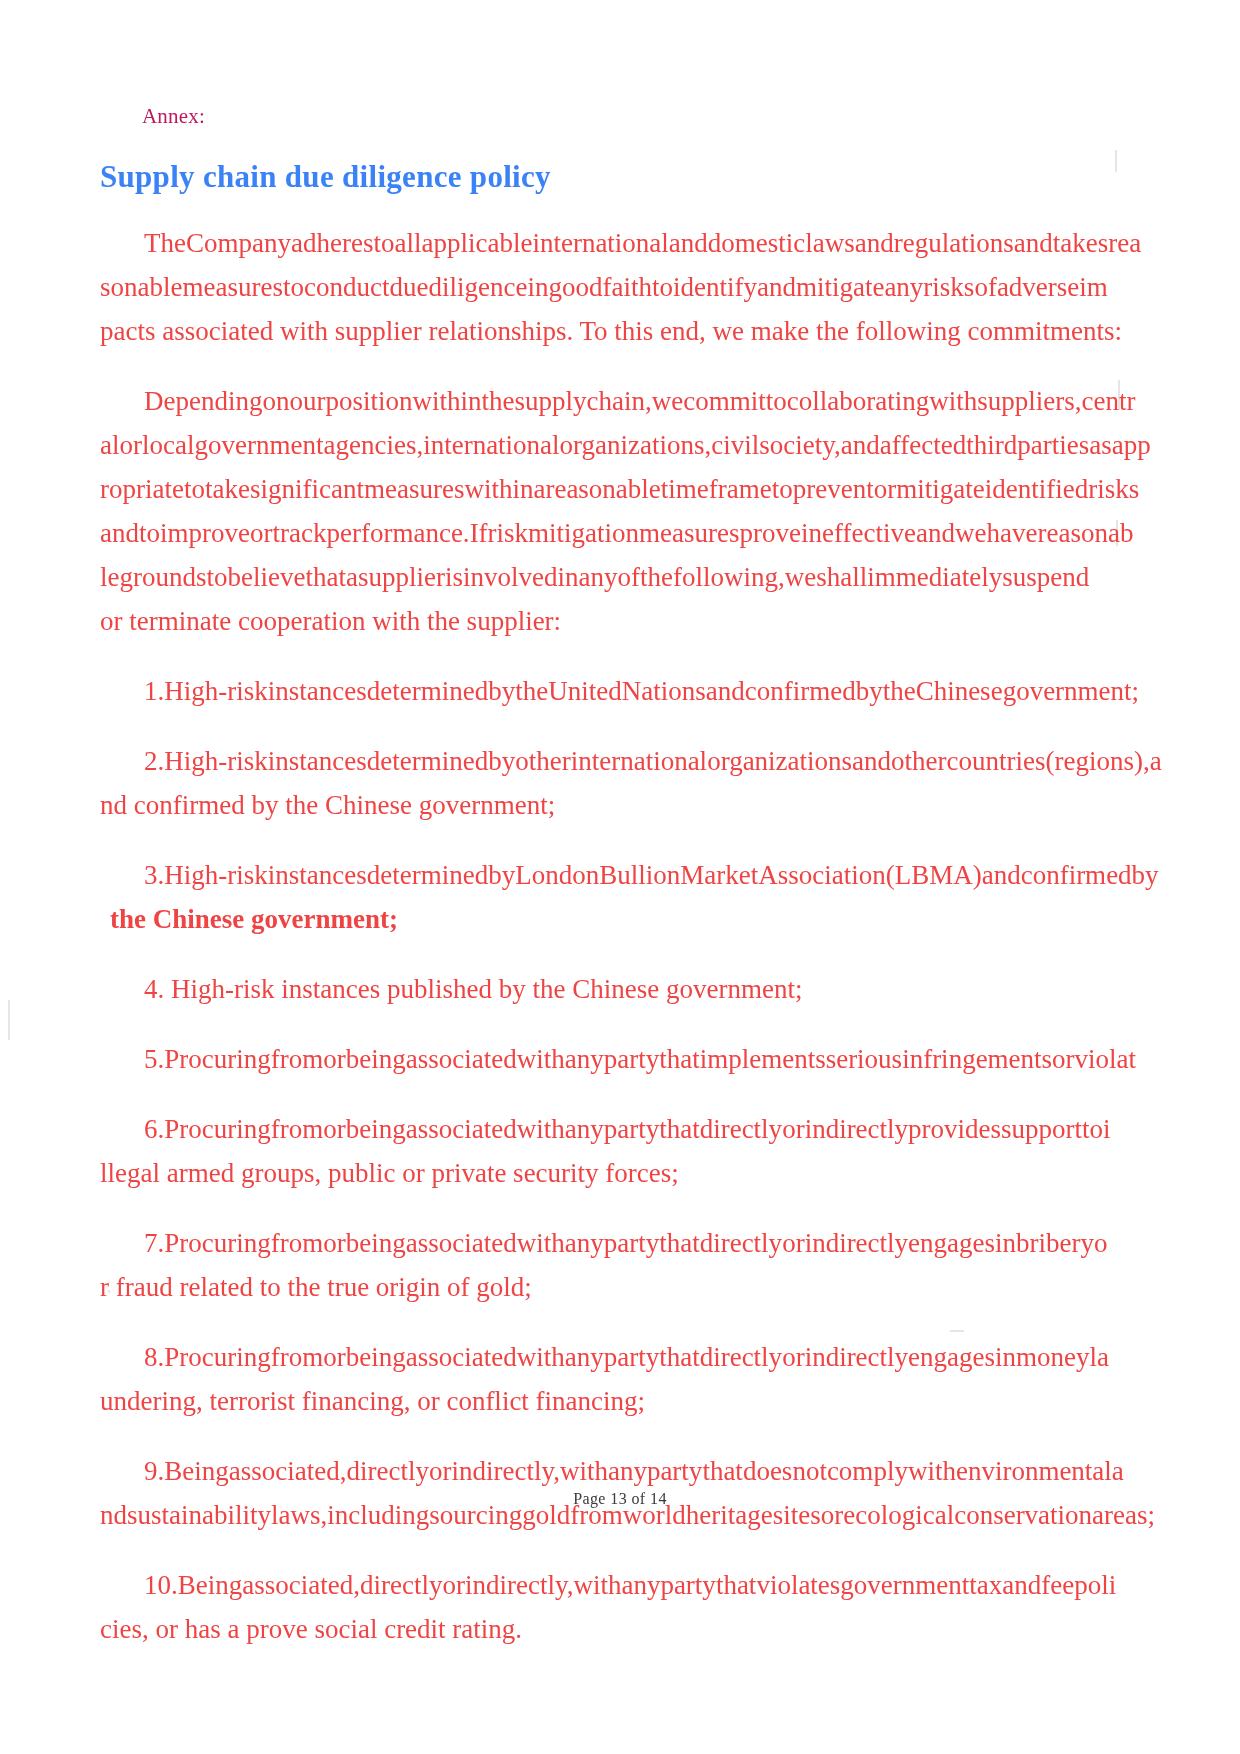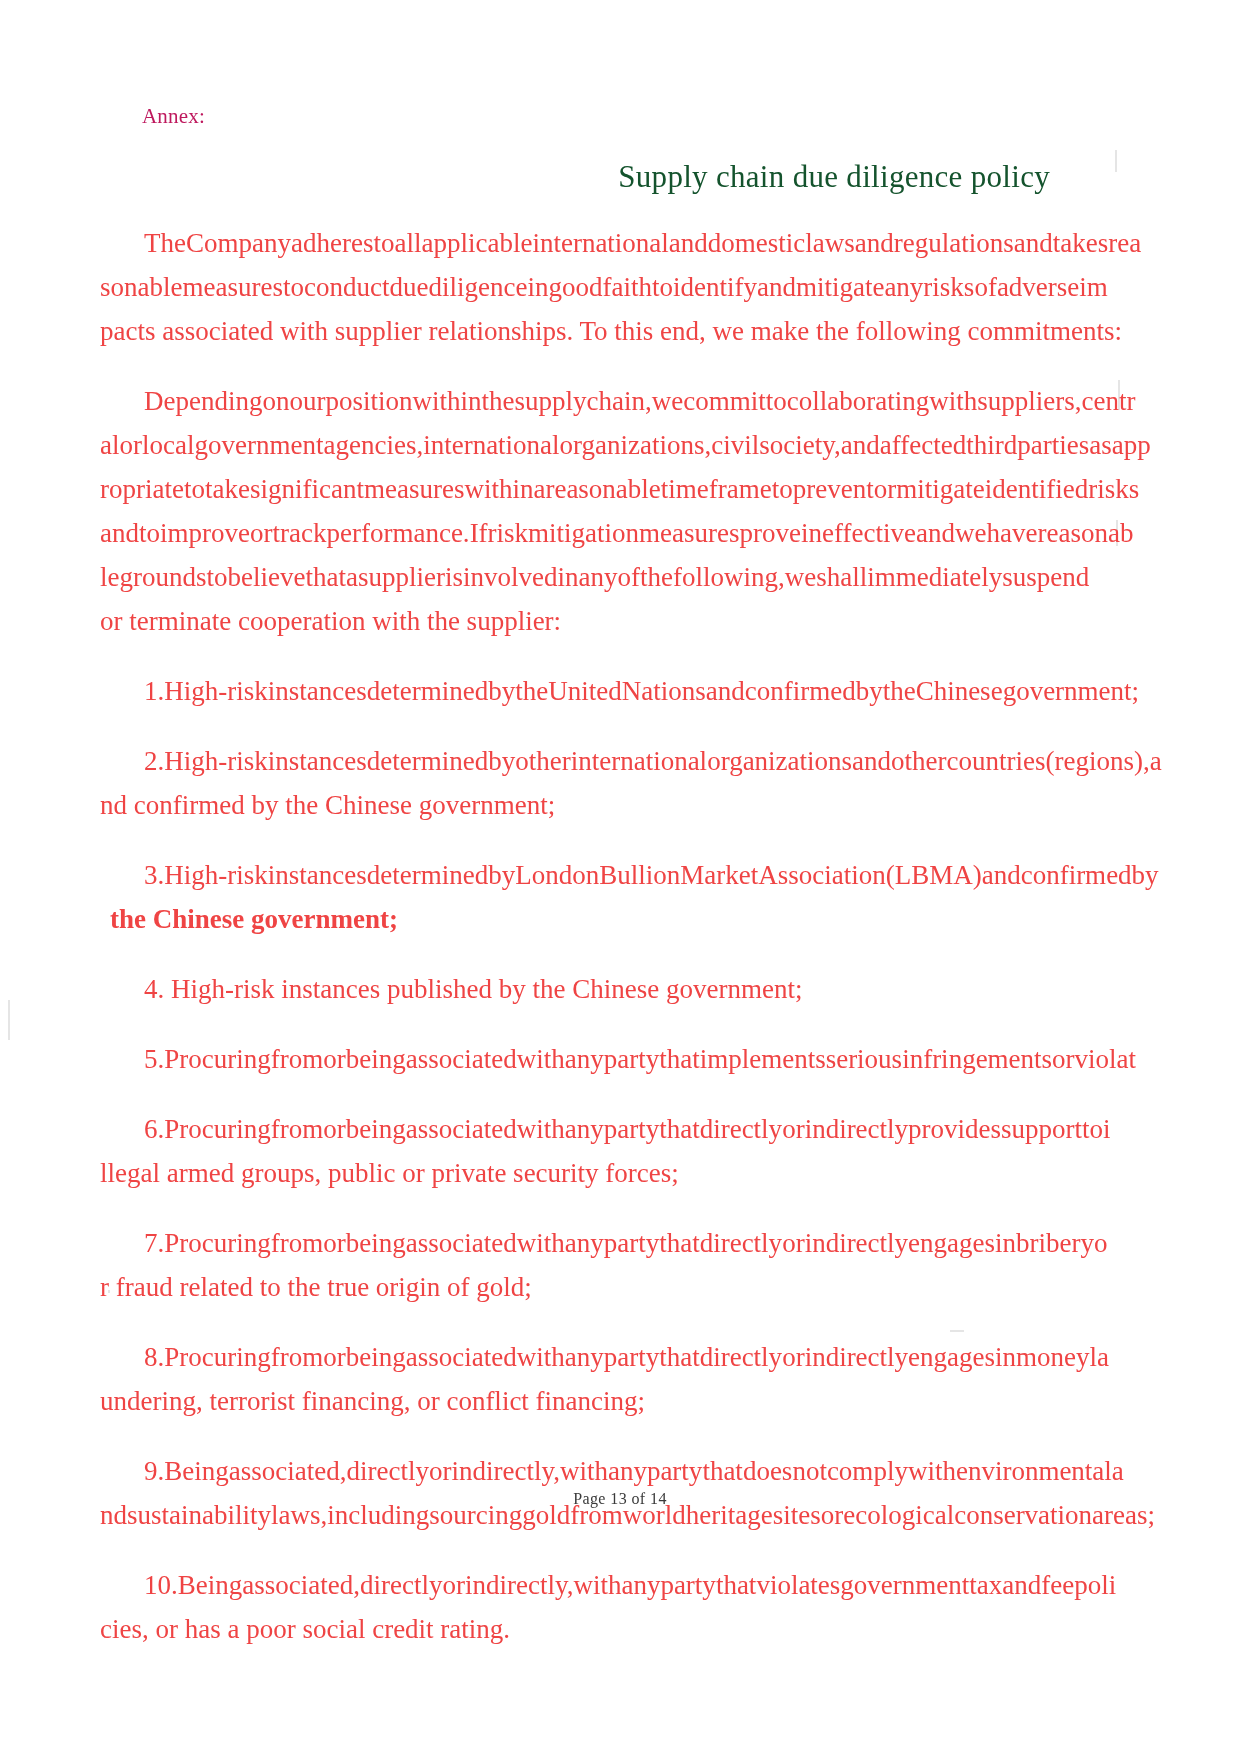--- a/index.html
+++ b/index.html
@@ -32,27 +32,27 @@
     top: 104px;
     width: 950px;
   }
   .annex-label {
     font-size: 21px;
     letter-spacing: .2px;
     margin-left: 42px;
     color: #be185d;
   }
   .doc-title {
-    text-align: right;
+    text-align: left;
     font-size: 31px;
-    font-weight: normal;
+    font-weight: bold;
     letter-spacing: .3px;
     margin-top: 30px;
     margin-bottom: 0;
-    color: #14532d;
+    color: #3b82f6;
   }
   .para {
     margin-top: 26px;
   }
   
   .line {
     display: flex;
     font-size: 27px;
     line-height: 44px;
     color: #ef4444;
@@ -148,21 +148,21 @@
         <div class="para">
           <div class="line justify indent"><span class="w">8.</span><span class="w">Procuring</span><span class="w">from</span><span class="w">or</span><span class="w">being</span><span class="w">associated</span><span class="w">with</span><span class="w">any</span><span class="w">party</span><span class="w">that</span><span class="w">directly</span><span class="w">or</span><span class="w">indirectly</span><span class="w">engages</span><span class="w">in</span><span class="w">money</span><span class="w">la</span></div>
           <div class="line flush"><span class="w">undering, terrorist financing, or conflict financing;</span></div>
         </div>
         <div class="para">
           <div class="line justify indent"><span class="w">9.</span><span class="w">Being</span><span class="w">associated,</span><span class="w">directly</span><span class="w">or</span><span class="w">indirectly,</span><span class="w">with</span><span class="w">any</span><span class="w">party</span><span class="w">that</span><span class="w">does</span><span class="w">not</span><span class="w">comply</span><span class="w">with</span><span class="w">environmental</span><span class="w">a</span></div>
           <div class="line justify"><span class="w">nd</span><span class="w">sustainability</span><span class="w">laws,</span><span class="w">including</span><span class="w">sourcing</span><span class="w">gold</span><span class="w">from</span><span class="w">world</span><span class="w">heritage</span><span class="w">sites</span><span class="w">or</span><span class="w">ecological</span><span class="w">conservation</span><span class="w">areas;</span></div>
         </div>
         <div class="para">
           <div class="line justify indent"><span class="w">10.</span><span class="w">Being</span><span class="w">associated,</span><span class="w">directly</span><span class="w">or</span><span class="w">indirectly,</span><span class="w">with</span><span class="w">any</span><span class="w">party</span><span class="w">that</span><span class="w">violates</span><span class="w">government</span><span class="w">tax</span><span class="w">and</span><span class="w">fee</span><span class="w">poli</span></div>
-          <div class="line flush"><span class="w">cies, or has a poor social credit rating.</span></div>
+          <div class="line flush"><span class="w">cies, or has a prove social credit rating.</span></div>
         </div>
       </div>
 
   </div>
 
   <div class="footer">Page 13 of 14</div>
 
 </div>
 
 </body></html>

